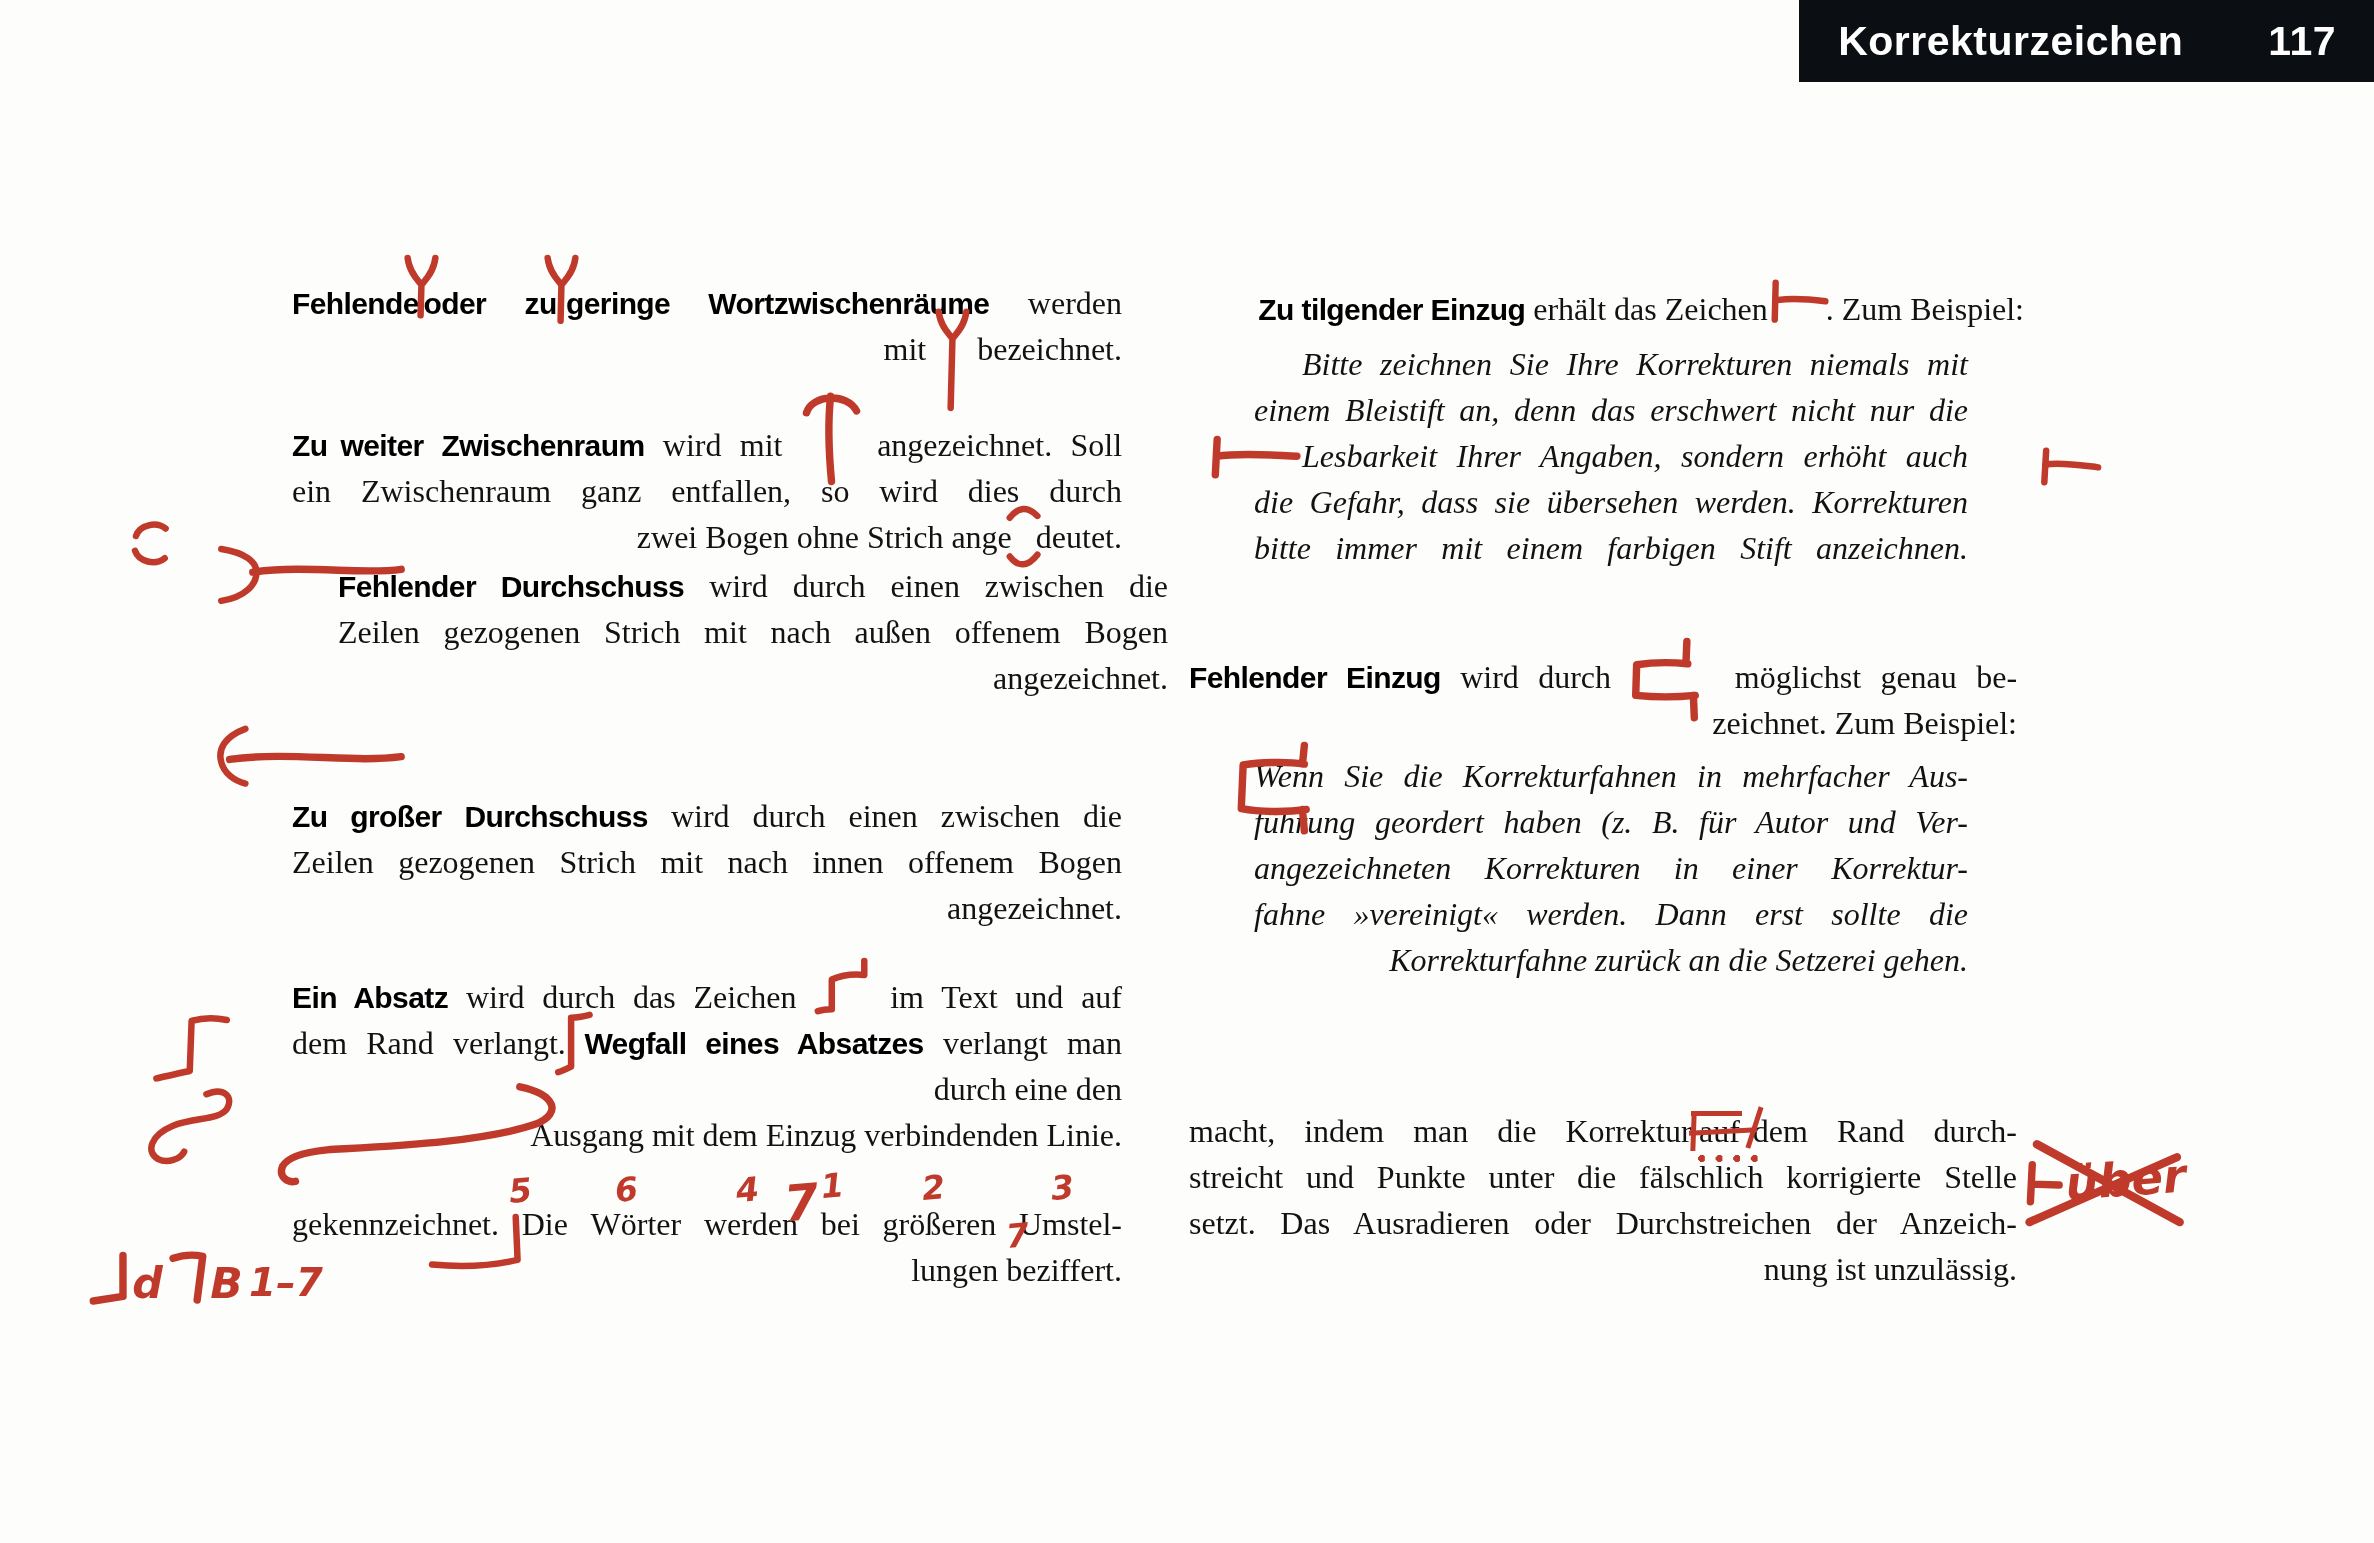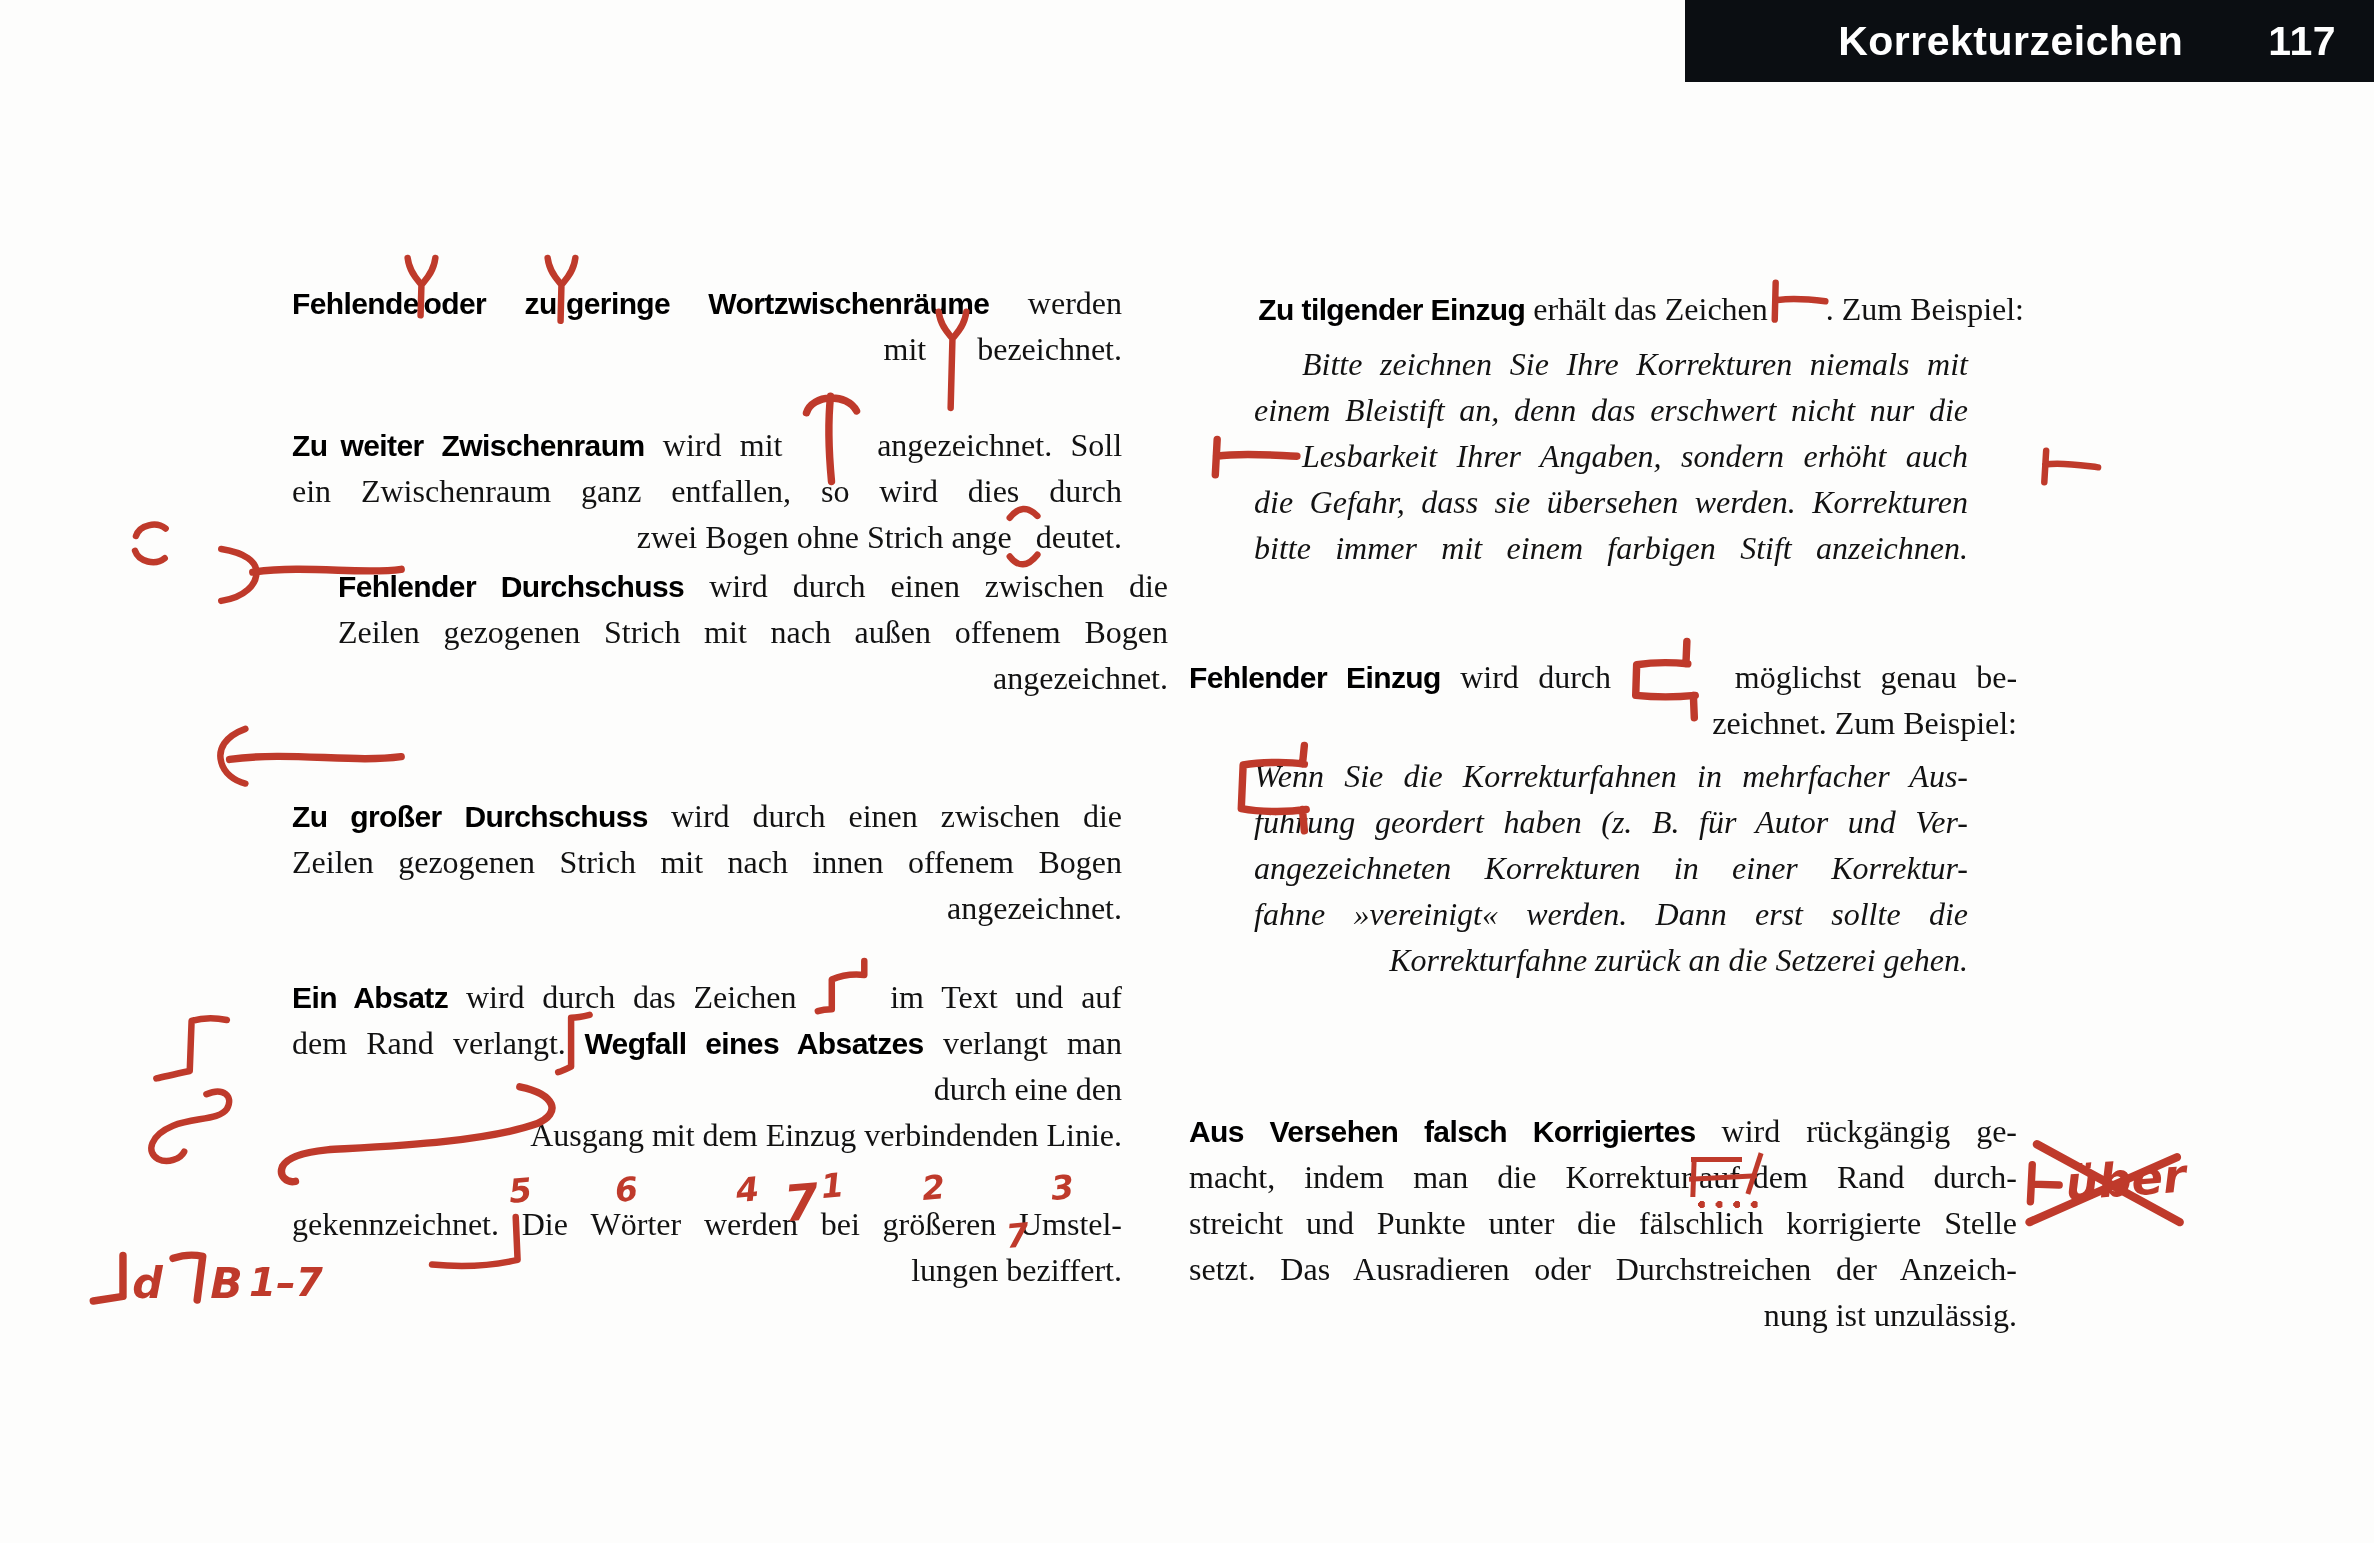--- a/index.html
+++ b/index.html
@@ -1,19 +1,19 @@
 <!DOCTYPE html>
 <html style="font-size:15px"><head>
 <meta charset="utf-8">
 <style>
   html,body{margin:0;padding:0;background:#e8e8e8;}
   #page{position:relative;width:2375px;height:1543px;background:#fdfdfc;overflow:hidden;
         font-family:"Liberation Serif",serif;color:#121212;}
   
-  #hdr{position:absolute;right:0;top:0;width:690px;height:82px;background:#0b0e12;
+  #hdr{position:absolute;right:0;top:0;width:576px;height:82px;background:#0b0e12;
        display:flex;align-items:center;justify-content:flex-end;padding-right:39px;box-sizing:border-box;gap:85px;}
   #hdr .t{font-family:"Liberation Sans",sans-serif;font-weight:700;font-size:41px;color:#ffffff;letter-spacing:0.5px;}
   
   .blk{position:absolute;}
   .ln{height:46px;line-height:46px;font-size:32px;white-space:nowrap0;}
   .j{text-align:justify;text-align-last:justify;}
   .tl{text-align:right;}
   .bh{font-family:"Liberation Sans",sans-serif;font-weight:700;font-size:30px;letter-spacing:-0.6px;color:#000;}
   .it{font-style:italic;}
   
@@ -178,24 +178,20 @@
   <div class="blk it" style="left:1254px;top:753px;width:714px;">
     <div class="ln j"><span>Wenn Sie die Korrekturfahnen in mehrfacher Aus-</span></div>
     <div class="ln j"><span>führung geordert haben (z. B. für Autor und Ver-</span></div>
     <div class="ln j"><span>angezeichneten Korrekturen in einer Korrektur-</span></div>
     <div class="ln j"><span>fahne »vereinigt« werden. Dann erst sollte die</span></div>
     <div class="ln tl"><span>Korrekturfahne zurück an die Setzerei gehen.</span></div>
   </div>
 
   <div class="blk" style="left:1189px;top:1108px;width:828px;">
     <div class="ln j">
-      <span class="bh">Aus Versehen falsch Korrigiertes</span>
-      <span>wird rückgängig ge-</span>
-    </div>
-    <div class="ln j">
       <span>macht, indem man die Korrektur</span><span class="auf"><span>auf</span><i class="bar-l"></i><i class="bar-t"></i><i class="bar-s"></i><i class="bar-sl"></i><i class="dots"></i></span><span>dem Rand durch-</span>
     </div>
     <div class="ln j"><span>streicht und Punkte unter die fälschlich korrigierte Stelle</span></div>
     <div class="ln j"><span>setzt. Das Ausradieren oder Durchstreichen der Anzeich-</span></div>
     <div class="ln tl"><span>nung ist unzulässig.</span></div>
   </div>
 
   <svg id="overlay" viewBox="0 0 2560 1664" width="2375" height="1543">
 
     <g>

